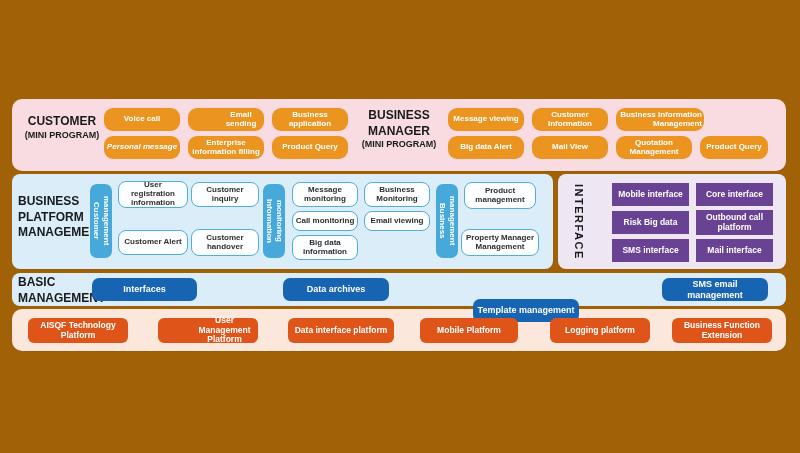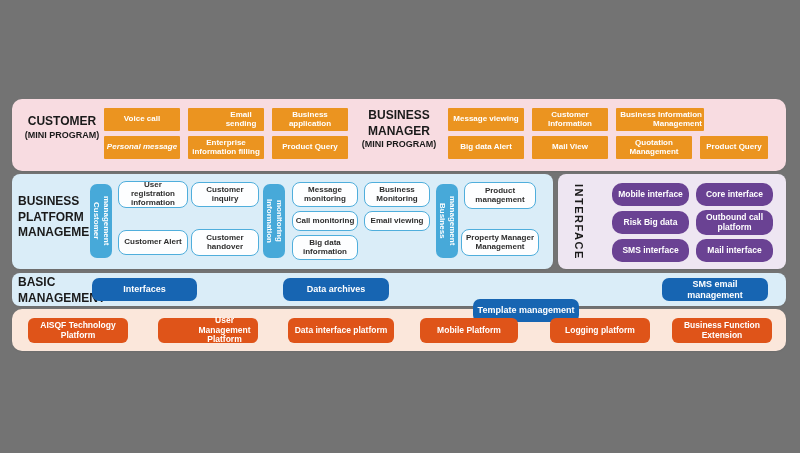--- a/index.html
+++ b/index.html
@@ -1,47 +1,47 @@
 <!DOCTYPE html>
 <html><head>
 <meta charset="utf-8">
 <style>
   html,body{margin:0;padding:0;background:#ffffff;}
   .canvas{
-    position:relative;width:800px;height:453px;background:#737373;overflow:hidden;
+    position:relative;width:800px;height:453px;background:#a16207;overflow:hidden;
     font-family:"Liberation Sans", sans-serif;
   }
   .panel{position:absolute;box-shadow:0 1px 2px rgba(0,0,0,0.05);}
   .panel.pink{background:#F8DCE1;border-radius:10px;}
   .panel.blue{background:#DAEDF8;border-radius:8px;}
   .panel.purplebg{background:#EEE6F2;border-radius:8px;}
   .panel.peach{background:#FBE7DB;border-radius:10px;}
 
   .layer-label{position:absolute;color:#1a1a1a;font-weight:bold;}
   .layer-label .t{font-size:12px;line-height:1.3;}
   .layer-label .s{font-size:9px;line-height:1.3;}
   .center{text-align:center;}
 
   .btn{
     position:absolute;display:flex;align-items:center;justify-content:center;
     text-align:center;box-sizing:border-box;color:#fff;font-weight:bold;
     line-height:1.12;padding:1px 2px;
   }
-  .o-btn{background:#EB9420;border-radius:1px;font-size:8px;height:23px;}
+  .o-btn{background:#EB9420;border-radius:9px;font-size:8px;height:23px;}
   .w-btn{
     background:#FDFEFF;border:1px solid #4FAEDC;border-radius:8px;
     color:#2e2e2e;font-size:8px;
   }
   .v-bar{
     position:absolute;background:#47A9D9;border-radius:7px;width:22px;height:74px;
     display:flex;align-items:center;justify-content:center;
     writing-mode:vertical-lr;color:#fff;font-weight:bold;font-size:8px;
     line-height:1.25;text-align:center;
   }
-  .i-btn{background:#6A4293;border-radius:10px;font-size:8.5px;height:23px;}
+  .i-btn{background:#6A4293;border-radius:0;font-size:8.5px;height:23px;}
   .b-btn{background:#1765B2;border-radius:7px;font-size:9px;height:23px;}
   .f-btn{background:#DF5419;border-radius:6px;font-size:8.5px;height:25px;}
 
   .vtitle{
     position:absolute;writing-mode:vertical-lr;color:#1a1a1a;font-weight:bold;
     font-size:11px;letter-spacing:1.5px;display:flex;align-items:center;justify-content:center;
   }
 </style>
 </head>
 <body>

